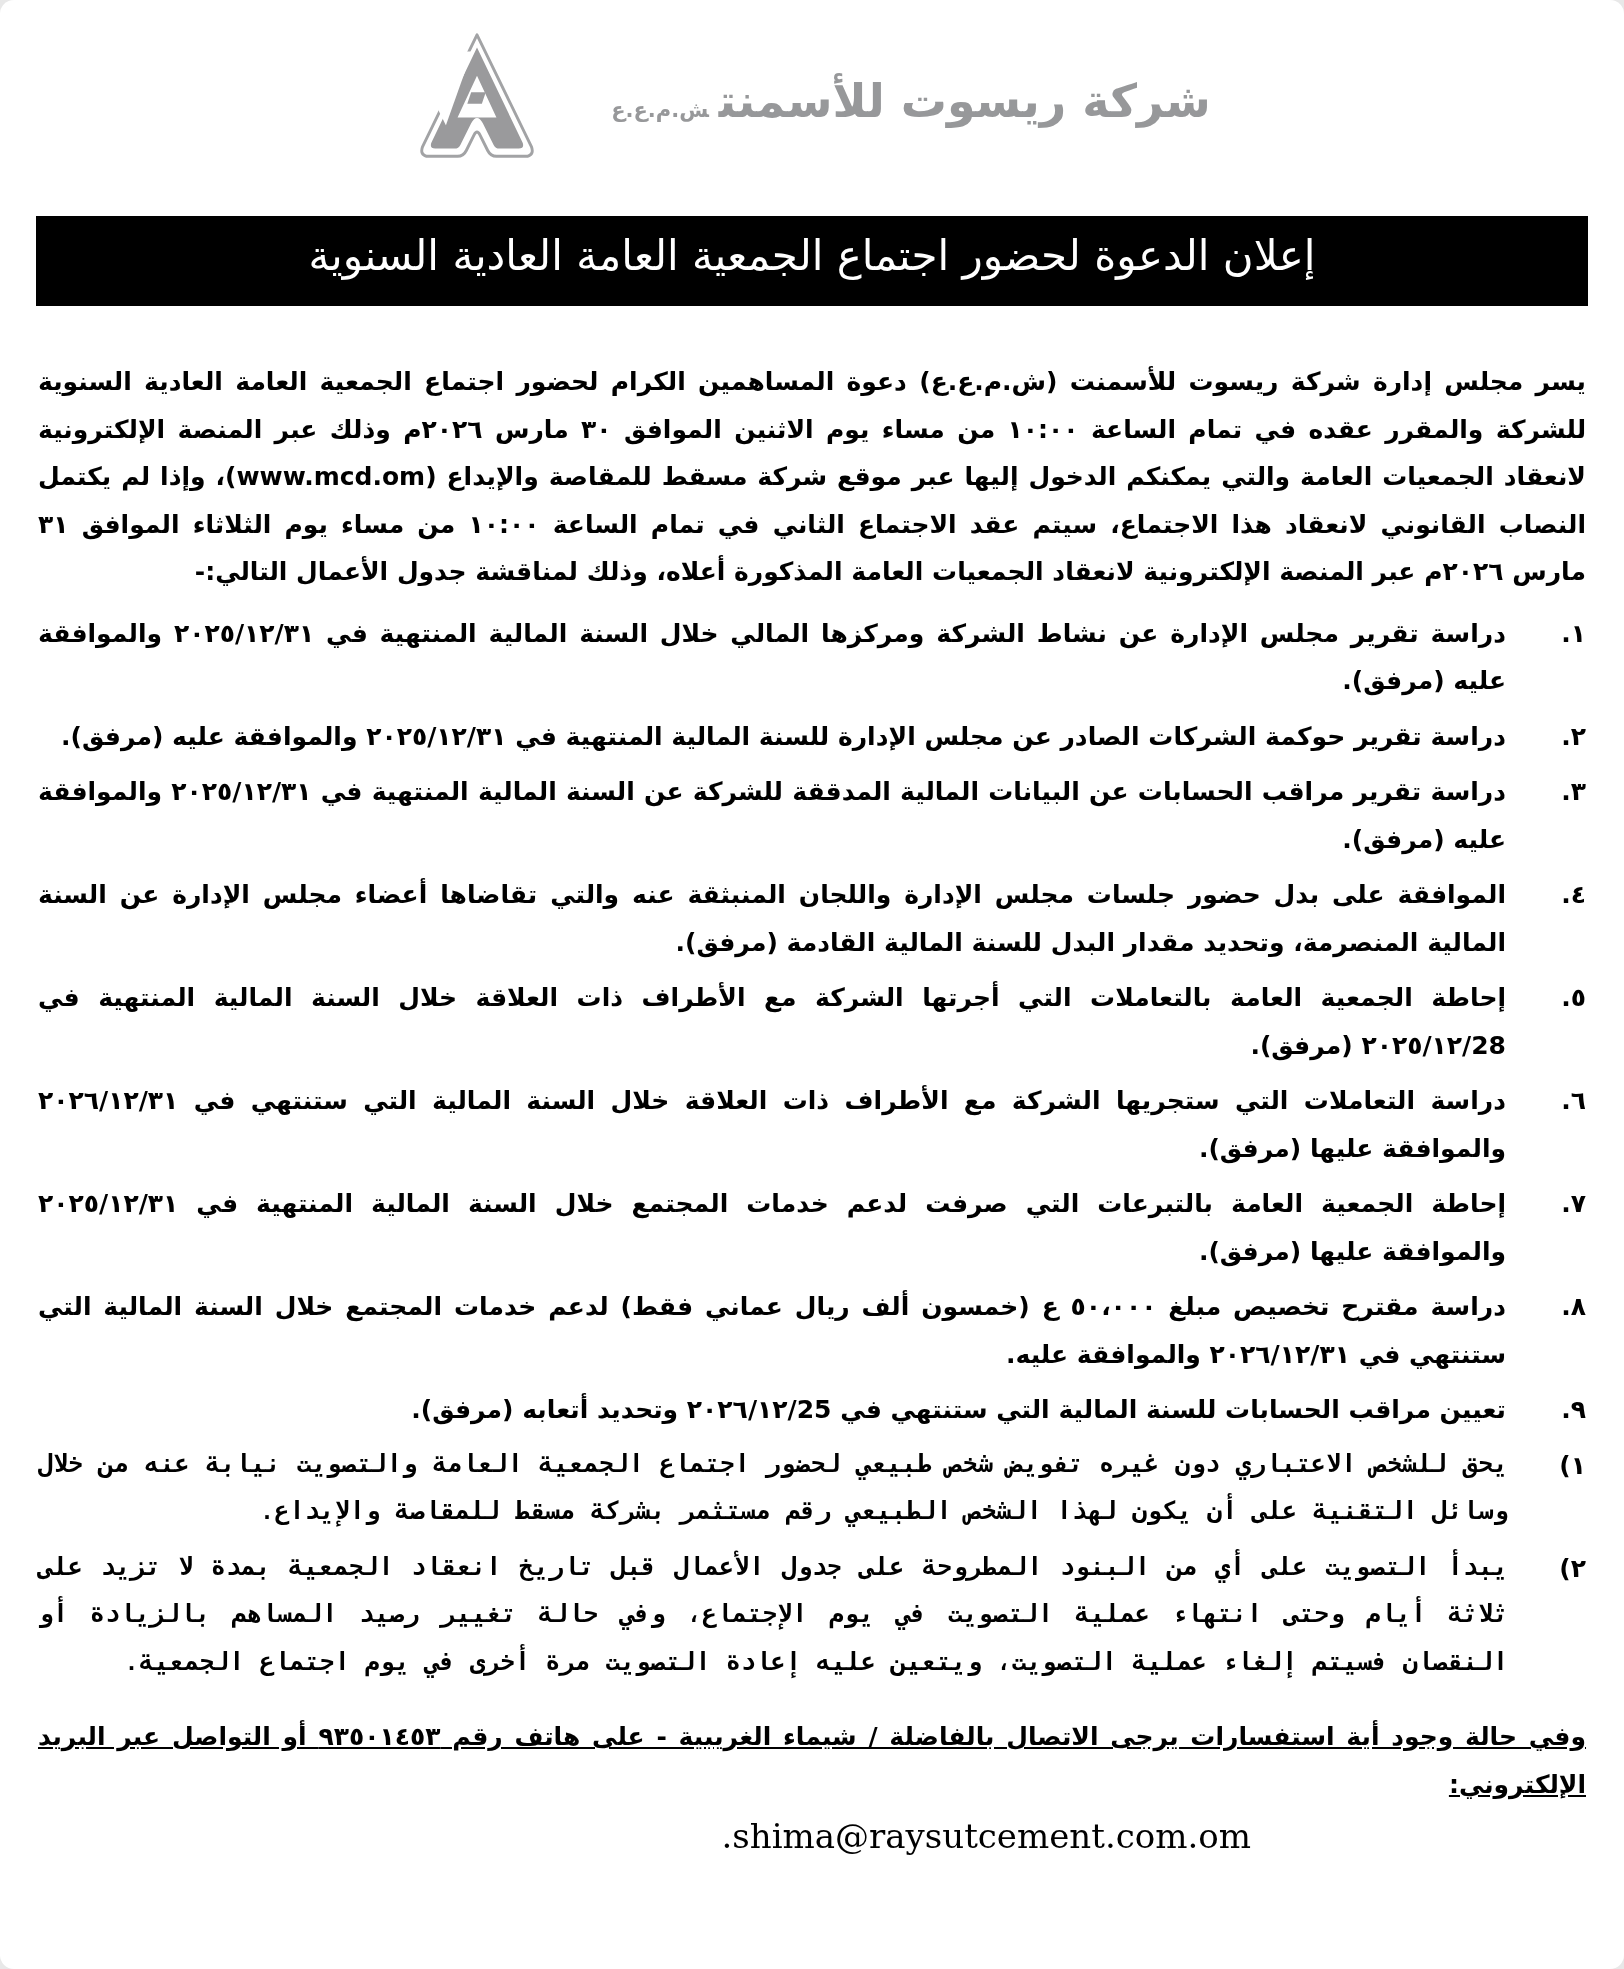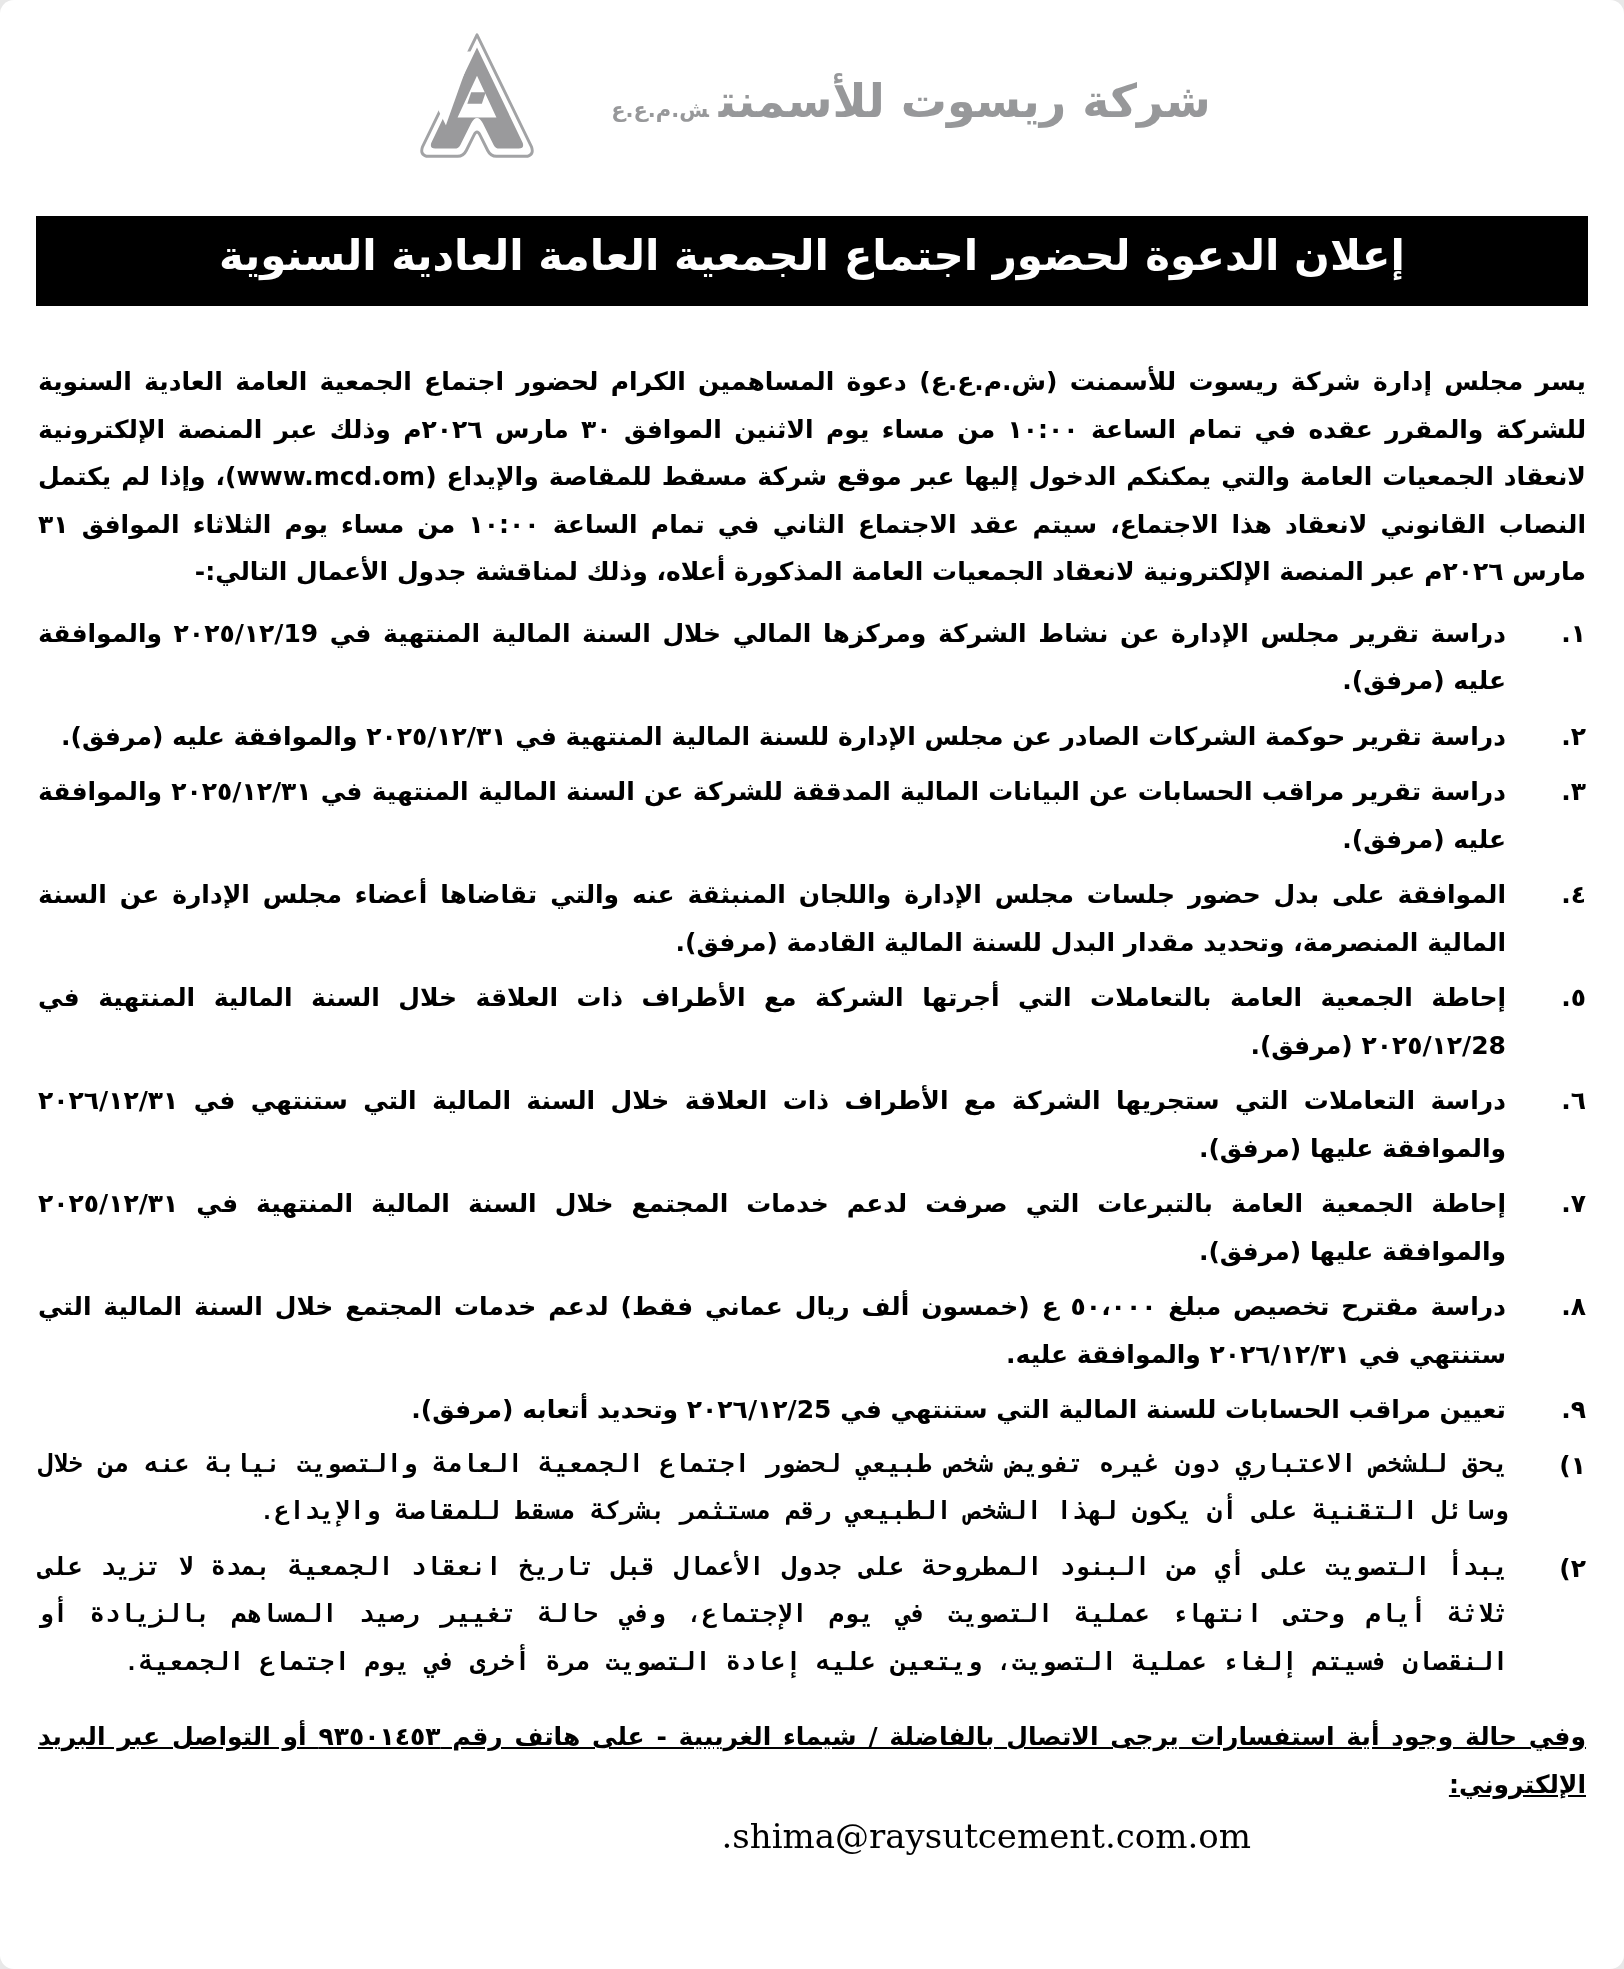--- a/index.html
+++ b/index.html
@@ -23,21 +23,21 @@
   .logo-text{display:flex;flex-direction:column;align-items:flex-start;color:#97989a;}
   .logo-ar{direction:rtl;font-size:46px;font-weight:bold;line-height:1.15;white-space:nowrap;}
   .logo-ar .ar-suffix{font-size:21px;font-weight:bold;margin-right:10px;}
   .logo-en{direction:ltr;font-size:36px;font-weight:bold;line-height:1.1;white-space:nowrap;}
   .logo-en .en-suffix{font-size:18px;font-weight:bold;margin-left:8px;}
   
   .banner{
     margin:40px 36px 0;
     background:#000000;color:#ffffff;
     text-align:center;
-    font-size:42px;font-weight:bold;
+    font-size:42px;font-weight:normal;
     padding:16px 14px 26px;
     line-height:1.15;
   }
   
   .content{margin:52px 38px 0;font-size:25px;font-weight:bold;line-height:1.9;}
   .intro{margin:0 0 14px;text-align:justify;}
   .agenda{margin:0;}
   .agenda-item{display:flex;margin-bottom:8px;}
   .agenda-item .num{flex:0 0 50px;text-align:right;margin-left:30px;}
   .agenda-item .txt{flex:1;text-align:justify;}
@@ -80,21 +80,21 @@
     <span>إعلان الدعوة لحضور اجتماع الجمعية العامة العادية السنوية</span>
   </div>
 
   <main class="content">
 
     <p class="intro">يسر مجلس إدارة شركة ريسوت للأسمنت (ش.م.ع.ع) دعوة المساهمين الكرام لحضور اجتماع الجمعية العامة العادية السنوية للشركة والمقرر عقده في تمام الساعة ١٠:٠٠ من مساء يوم الاثنين الموافق ٣٠ مارس ٢٠٢٦م وذلك عبر المنصة الإلكترونية لانعقاد الجمعيات العامة والتي يمكنكم الدخول إليها عبر موقع شركة مسقط للمقاصة والإيداع (www.mcd.om)، وإذا لم يكتمل النصاب القانوني لانعقاد هذا الاجتماع، سيتم عقد الاجتماع الثاني في تمام الساعة ١٠:٠٠ من مساء يوم الثلاثاء الموافق ٣١ مارس ٢٠٢٦م عبر المنصة الإلكترونية لانعقاد الجمعيات العامة المذكورة أعلاه، وذلك لمناقشة جدول الأعمال التالي:-</p>
 
     <div class="agenda">
       <div class="agenda-item">
         <span class="num">١.</span>
-        <span class="txt">دراسة تقرير مجلس الإدارة عن نشاط الشركة ومركزها المالي خلال السنة المالية المنتهية في ٢٠٢٥/١٢/19 والموافقة عليه (مرفق).</span>
+        <span class="txt">دراسة تقرير مجلس الإدارة عن نشاط الشركة ومركزها المالي خلال السنة المالية المنتهية في ٢٠٢٥/١٢/٣١ والموافقة عليه (مرفق).</span>
       </div>
       <div class="agenda-item">
         <span class="num">٢.</span>
         <span class="txt">دراسة تقرير حوكمة الشركات الصادر عن مجلس الإدارة للسنة المالية المنتهية في ٢٠٢٥/١٢/٣١ والموافقة عليه (مرفق).</span>
       </div>
       <div class="agenda-item">
         <span class="num">٣.</span>
         <span class="txt">دراسة تقرير مراقب الحسابات عن البيانات المالية المدققة للشركة عن السنة المالية المنتهية في ٢٠٢٥/١٢/٣١ والموافقة عليه (مرفق).</span>
       </div>
       <div class="agenda-item">

